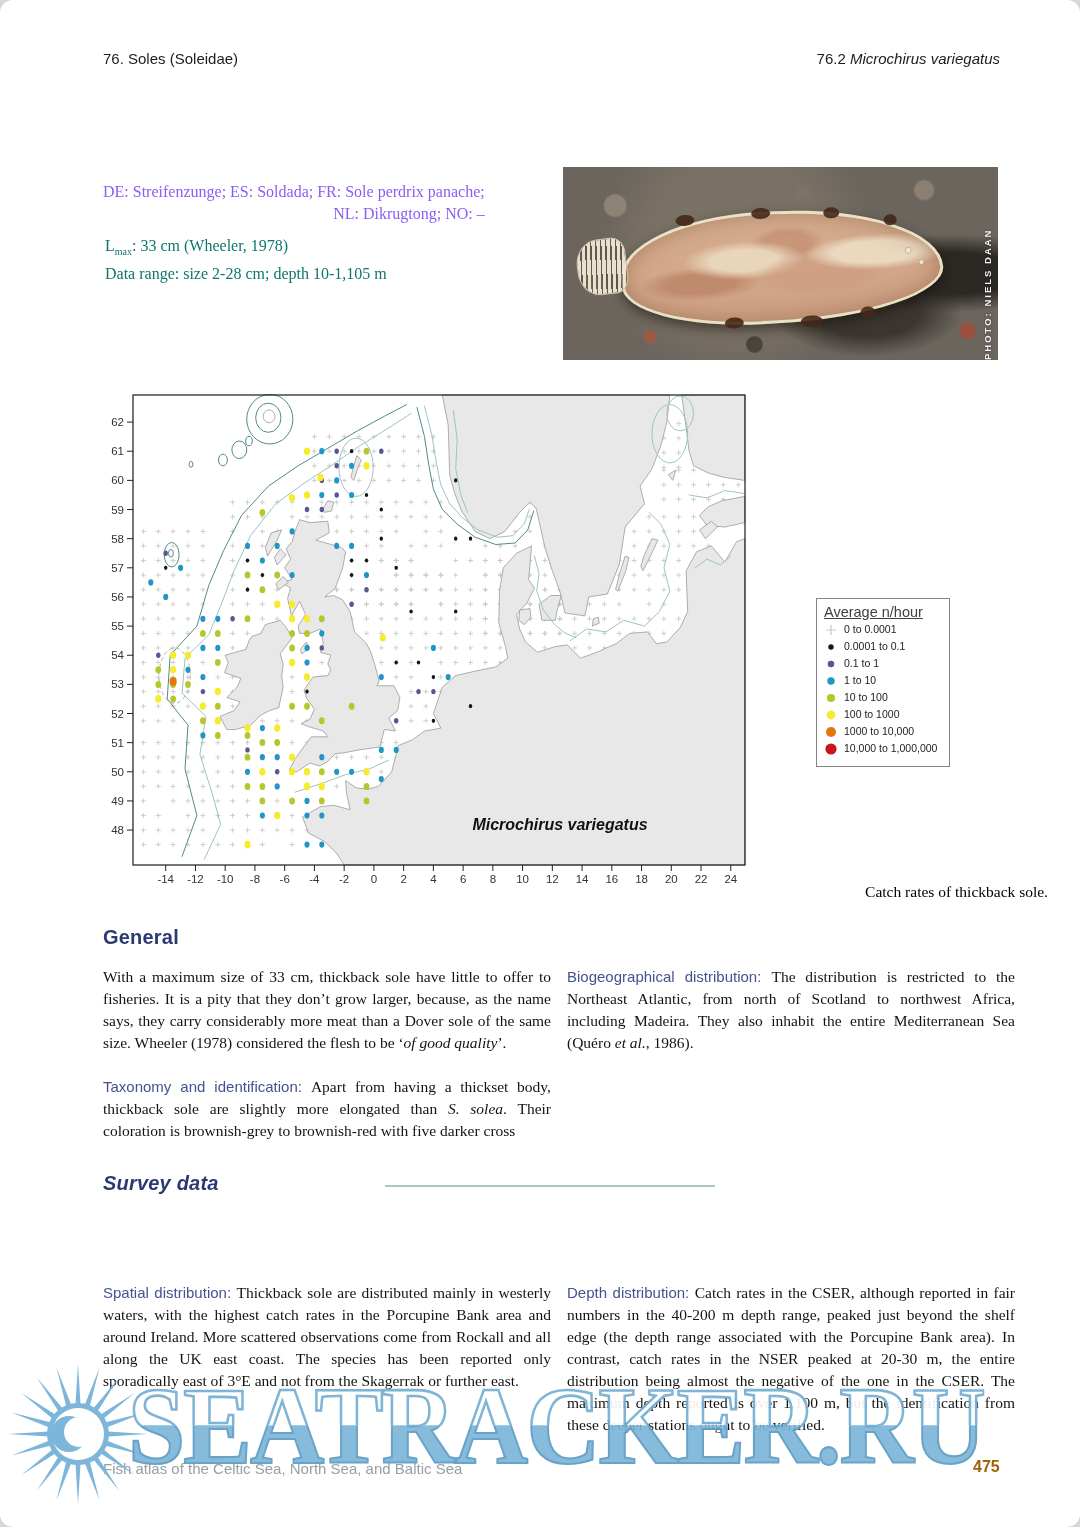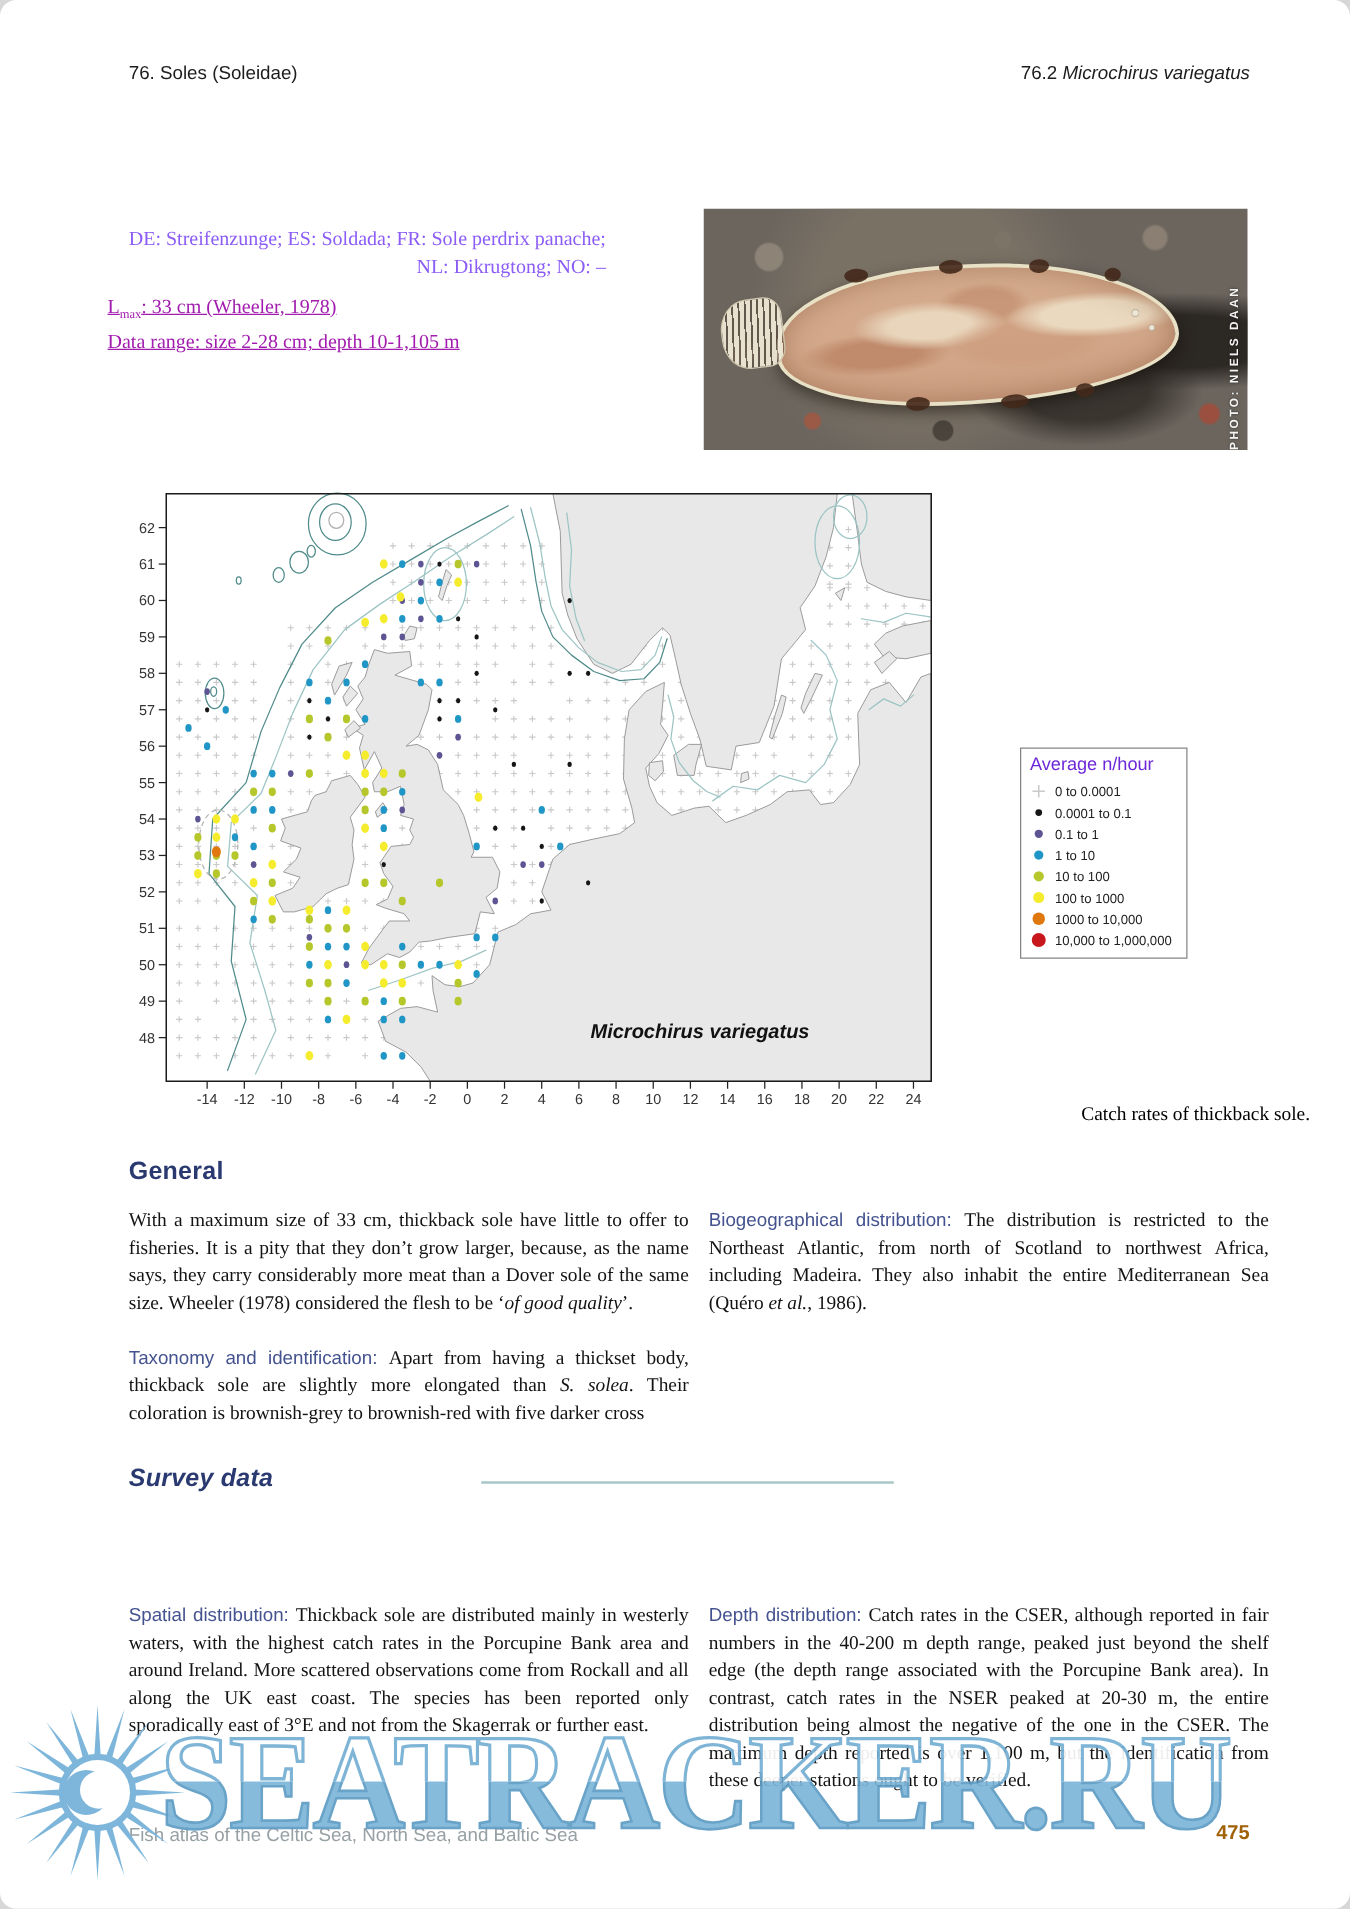--- a/index.html
+++ b/index.html
@@ -10,21 +10,21 @@
            justify-content:space-between;font-family:"Liberation Sans",sans-serif;
            font-size:15px;color:#1c1c1c;}
   .i{font-style:italic;}
   
   .title{position:absolute;top:122px;left:101px;font-family:"Liberation Sans",sans-serif;
          font-size:24px;font-weight:600;color:#27366b;letter-spacing:.2px;white-space:nowrap;}
   .title .sp{font-style:italic;font-weight:700;}
   .title .auth{color:#3e6cb3;font-size:20px;font-weight:600;}
   
   .names{position:absolute;top:181px;left:103px;font-size:16px;line-height:22px;color:#8b5cf6;text-align:right;}
-  .lmax{position:absolute;top:235px;left:86px;font-size:16px;line-height:22px;color:#a21caf;text-decoration:underline;}
+  .lmax{position:absolute;top:235px;left:105px;font-size:16px;line-height:22px;color:#0f766e;}
   .lmax sub{font-size:10px;}
   
   .photo{position:absolute;left:563px;top:167px;width:435px;height:193px;overflow:hidden;
          background-color:#6b655e;
          background-image:
           radial-gradient(circle at 12% 20%, #8d8377 0 2.5%, transparent 3%),
           radial-gradient(circle at 30% 72%, #55504a 0 3%, transparent 3.5%),
           radial-gradient(circle at 55% 13%, #7d7468 0 2%, transparent 2.5%),
           radial-gradient(circle at 7% 60%, #837a6d 0 2.2%, transparent 2.8%),
           radial-gradient(circle at 93% 85%, #9a4f3f 0 1.6%, transparent 2.2%),
@@ -55,22 +55,22 @@
   .credit{position:absolute;right:5px;top:0;height:100%;display:flex;align-items:flex-end;
           writing-mode:vertical-rl;transform:rotate(180deg);
           font-family:"Liberation Sans",sans-serif;font-size:9.5px;font-weight:700;
           letter-spacing:2px;color:#f4f4f4;text-transform:uppercase;
           text-shadow:0 0 2px rgba(0,0,0,.6);}
   
   .map-wrap{position:absolute;left:100px;top:390px;width:660px;height:497px;}
   .legend{position:absolute;left:816px;top:598px;width:118px;background:#fff;
           border:1.5px solid #858585;padding:5px 7px 7px 7px;
           font-family:"Liberation Sans",sans-serif;}
-  .legend-title{font-size:14.5px;color:#6d28d9;margin-bottom:3px;}
-  .legend-entry{display:flex;align-items:flex-end;gap:6px;font-size:10.5px;color:#222;
+  .legend-title{font-size:14.5px;color:#404040;margin-bottom:3px;text-decoration:underline;}
+  .legend-entry{display:flex;align-items:flex-start;gap:6px;font-size:10.5px;color:#222;
                 height:17px;}
   .legend-entry svg{flex:0 0 auto;}
   .map-caption{position:absolute;left:778px;top:883px;width:270px;font-size:15.5px;color:#000000;text-align:right;}
   
   .sec-head{position:absolute;left:103px;font-family:"Liberation Sans",sans-serif;
             font-size:20px;font-weight:600;color:#2a3a70;letter-spacing:.2px;}
   .cols{position:absolute;left:103px;width:912px;display:grid;
         grid-template-columns:448px 448px;column-gap:16px;}
   .cols p{margin:0 0 22px 0;font-size:15.5px;line-height:22px;text-align:justify;color:#131313;}
   .plabel{font-family:"Liberation Sans",sans-serif;font-size:15px;color:#44538f;}

